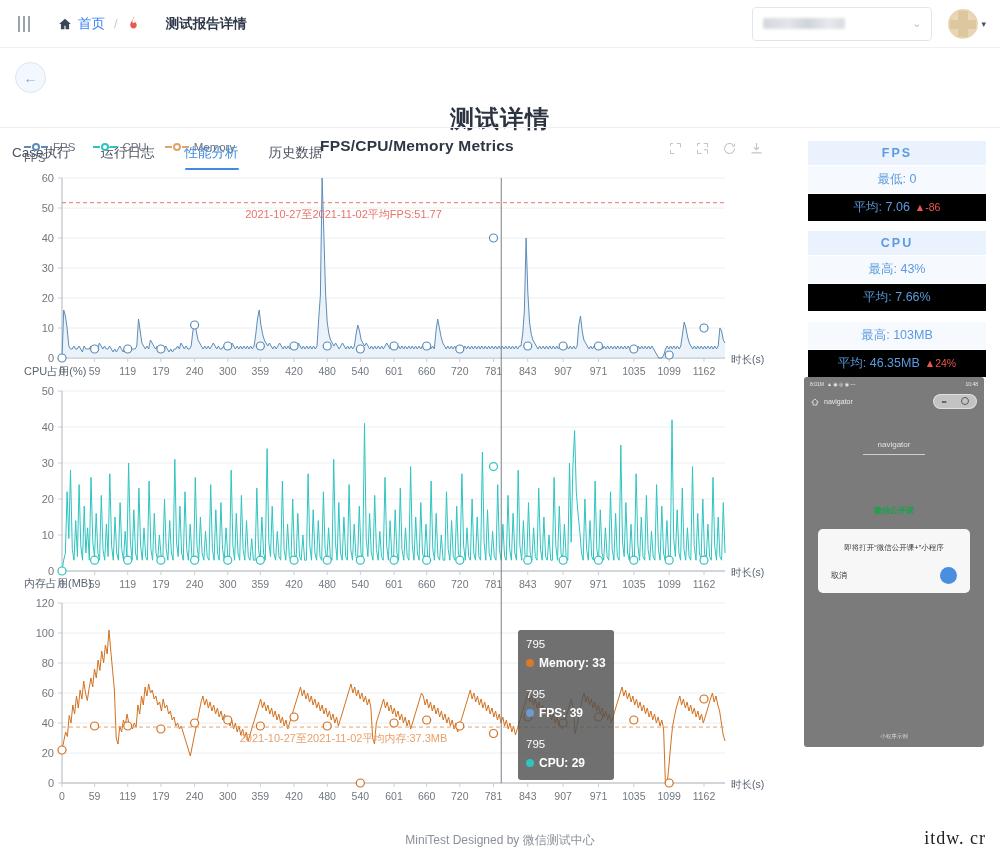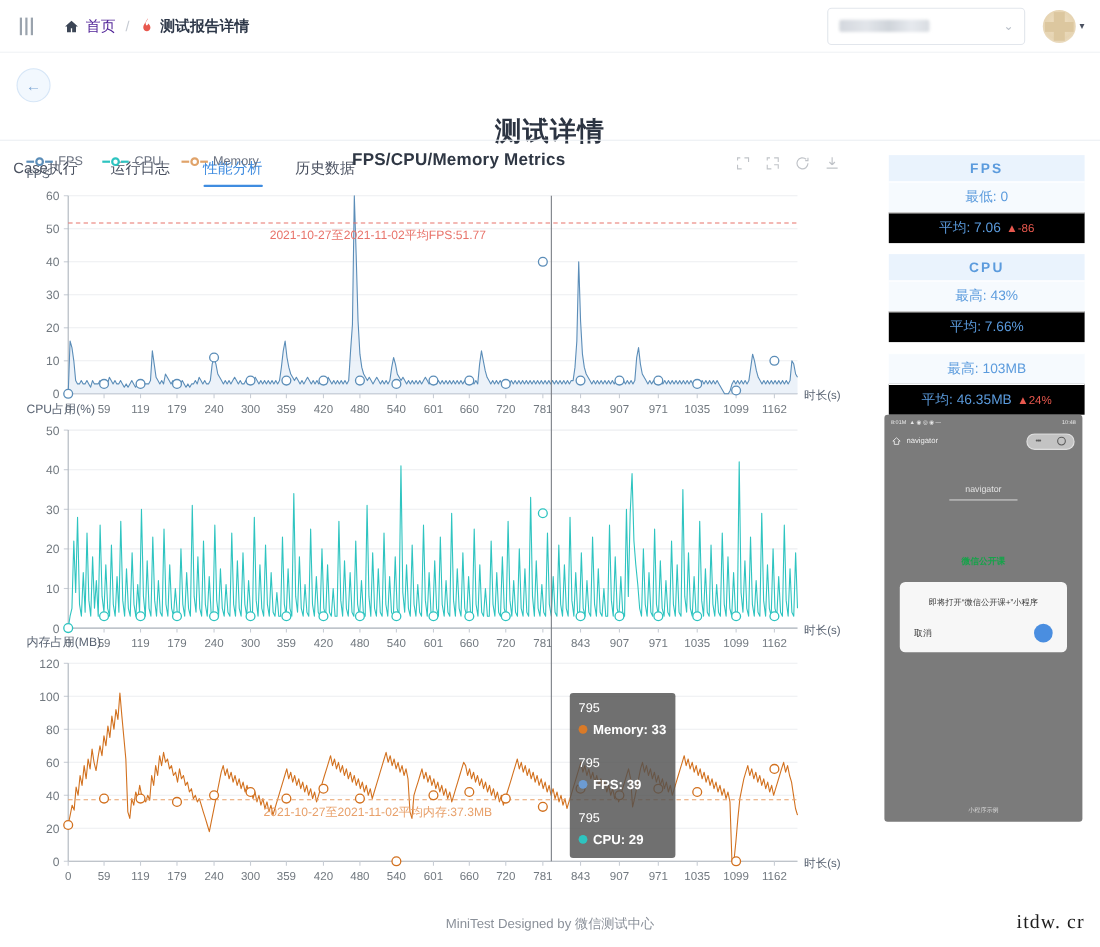--- a/index.html
+++ b/index.html
@@ -14,24 +14,24 @@
   .topbar {
     position: absolute; left: 0; top: 0; width: 1000px; height: 48px;
     background: #ffffff; border-bottom: 1px solid #eef0f3;
     display: flex; align-items: center;
   }
   .hamburger { margin-left: 18px; display: flex; gap: 3px; cursor: pointer; }
   .hamburger i { display: block; width: 2px; height: 16px; background: #9aa3ad; }
   .crumbs { display: flex; align-items: center; margin-left: 28px; font-size: 13px; color: #4a5160; }
   .home-ico { width: 14px; height: 14px; margin-right: 6px; position: relative; }
   .home-ico svg { display: block; }
-  .crumb-link { color: #4c1d95; font-size: 13.5px; }
+  .crumb-link { color: #3b82f6; font-size: 13.5px; }
   .crumb-sep { margin: 0 9px; color: #c5cad2; font-size: 13px; }
   .fire-ico { margin-right: 6px; display: inline-block; }
-  .crumb-cur { color: #2d3748; font-size: 13.5px; font-weight: 600; }
+  .crumb-cur { color: #2d3748; font-size: 13.5px; font-weight: 600; margin-left: 20px; }
 
   .hdr-right { margin-left: auto; display: flex; align-items: center; margin-right: 14px; }
   .sel-box {
     width: 180px; height: 34px; border: 1px solid #e2e6ec; border-radius: 4px;
     background: #fff; display: flex; align-items: center; padding: 0 10px; cursor: pointer;
   }
   .sel-blur {
     width: 82px; height: 11px; border-radius: 2px;
     background: linear-gradient(90deg,#d3d7dd 0%,#e2e5ea 30%,#cfd4da 55%,#e6e9ee 80%,#d8dce1 100%);
     filter: blur(1.6px);

